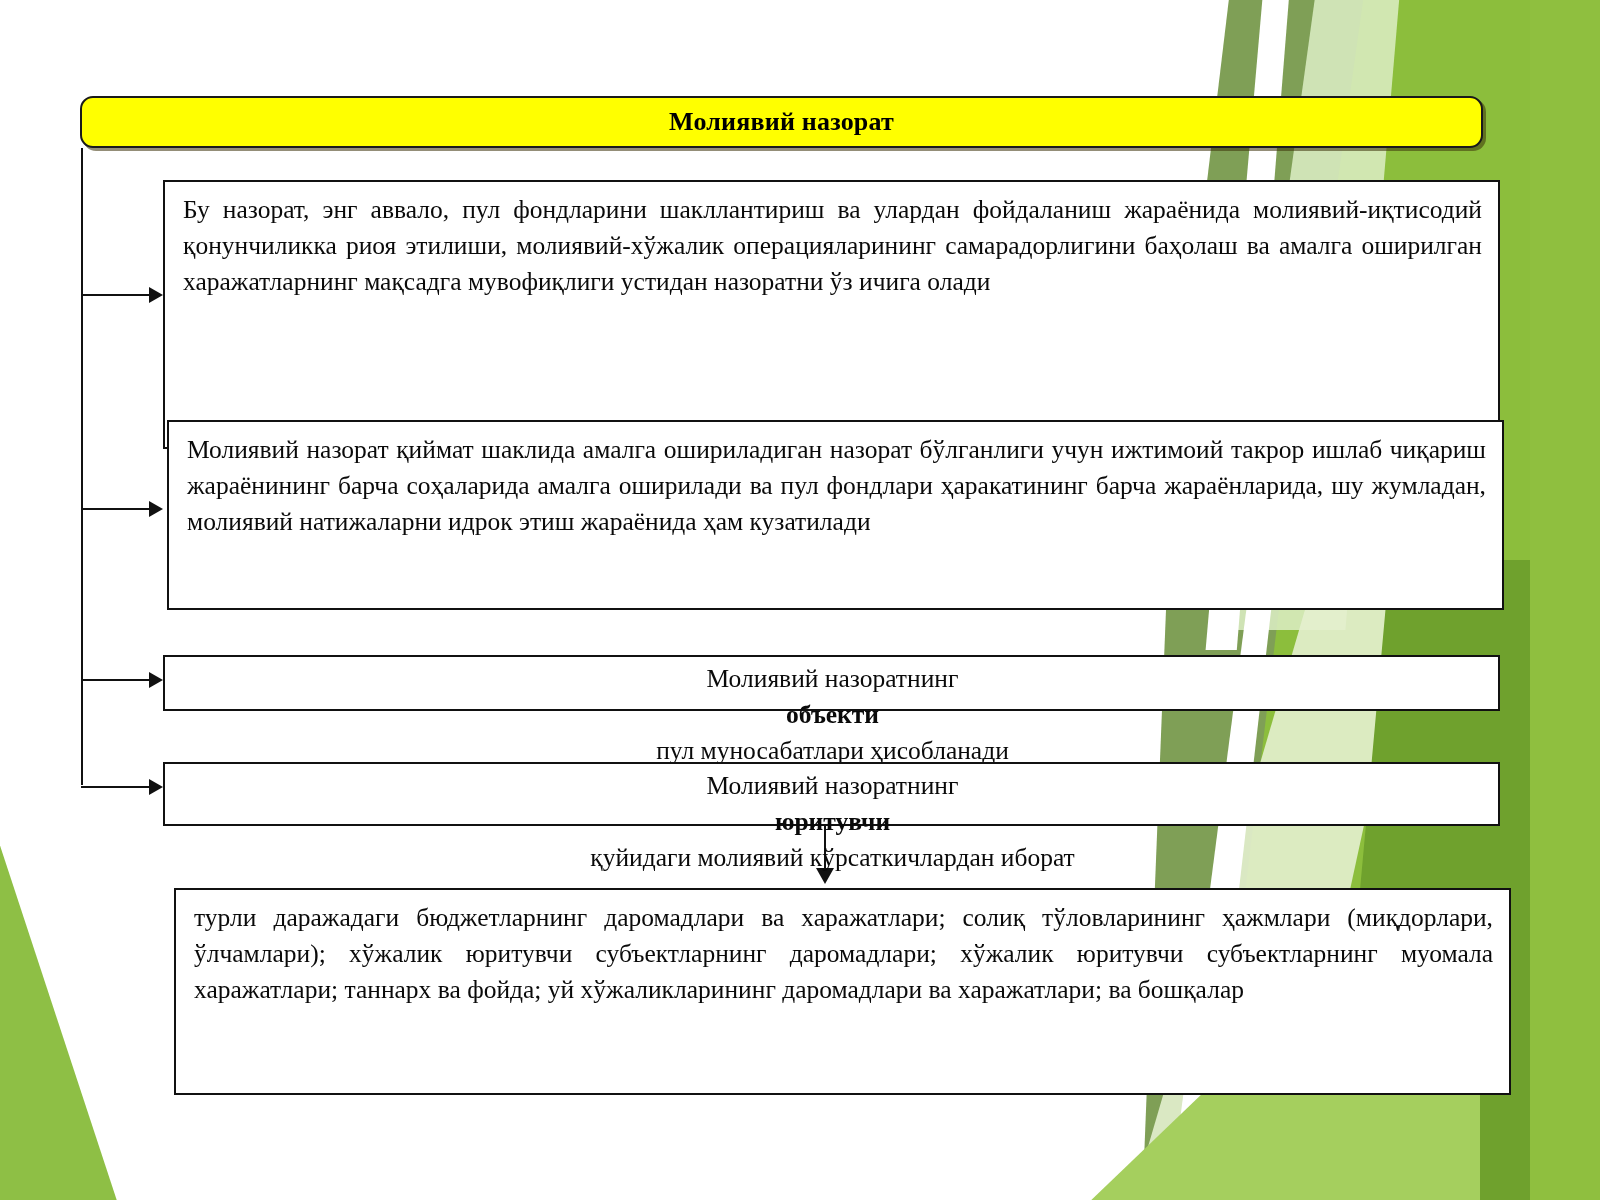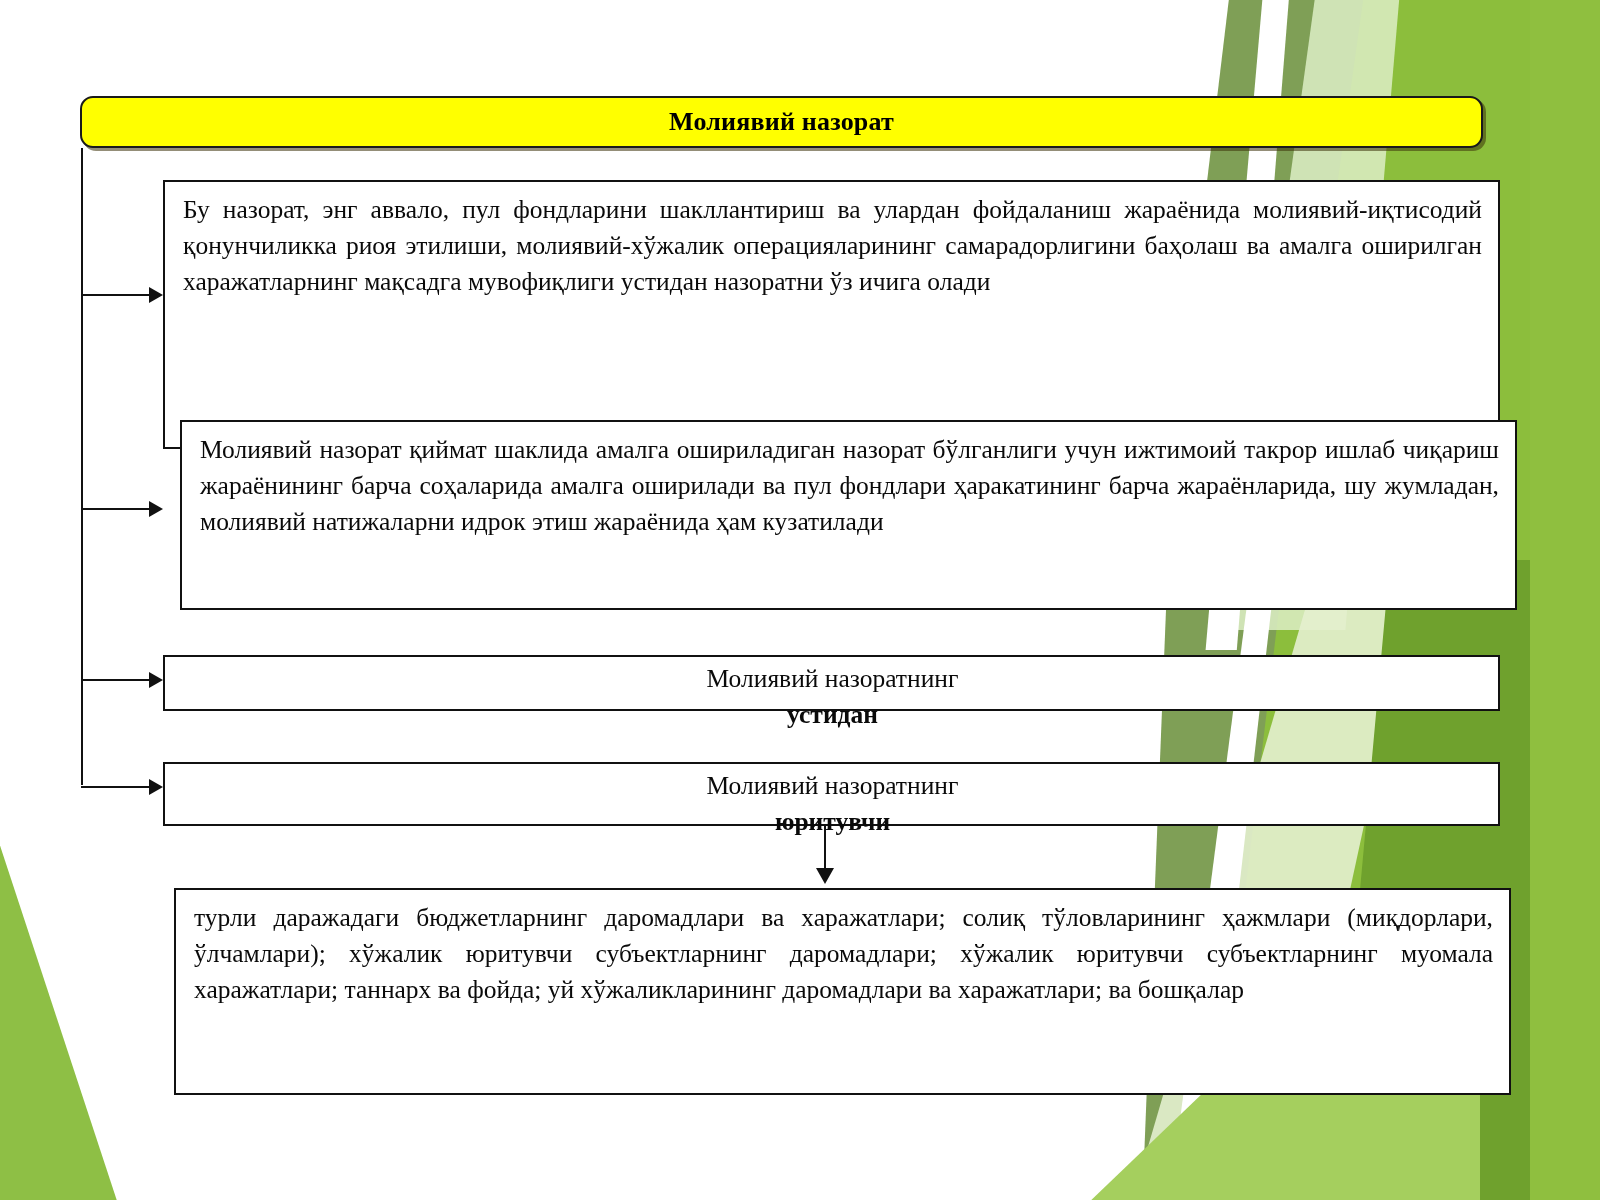--- a/index.html
+++ b/index.html
@@ -160,21 +160,21 @@
     display: flex;
     align-items: center;
     padding-top: 4px;
     padding-bottom: 4px;
     text-align: left;
     flex-direction: column;
   }
   .node b { font-weight: bold; }
 
   #node-1 { left: 163px; top: 180px;  width: 1337px; height: 269px; }
-  #node-2 { left: 180px; top: 420px;  width: 1337px; height: 190px; }
+  #node-2 { left: 167px; top: 420px;  width: 1337px; height: 190px; }
   #node-3 { left: 163px; top: 655px;  width: 1337px; height: 56px;  }
   #node-4 { left: 163px; top: 762px;  width: 1337px; height: 64px;  }
   #node-5 { left: 174px; top: 888px;  width: 1337px; height: 207px; }
 
   
   .conn {
     position: absolute;
     background: #111111;
   }
   .spine {
@@ -253,25 +253,27 @@
   <div class="node" id="node-1">
     <span>Бу назорат, энг аввало, пул фондларини шакллантириш ва улардан фойдаланиш жараёнида молиявий-иқтисодий қонунчиликка риоя этилиши,  молиявий-хўжалик операцияларининг самарадорлигини баҳолаш ва амалга оширилган харажатларнинг мақсадга мувофиқлиги устидан назоратни ўз ичига олади</span>
   </div>
 
   <div class="node" id="node-2">
     <span>Молиявий назорат қиймат шаклида амалга ошириладиган назорат бўлганлиги учун ижтимоий такрор ишлаб чиқариш жараёнининг барча соҳаларида амалга оширилади ва пул фондлари ҳаракатининг барча жараёнларида, шу жумладан, молиявий натижаларни идрок этиш жараёнида ҳам кузатилади</span>
   </div>
 
   <div class="node one-line" id="node-3">
     <span>Молиявий назоратнинг </span>
-      <b>устидан</b>
+      <b>объекти</b>
+      <span> пул муносабатлари ҳисобланади</span>
   </div>
 
   <div class="node one-line" id="node-4">
     <span>Молиявий назоратнинг </span>
       <b>юритувчи</b>
+      <span> қуйидаги молиявий кўрсаткичлардан иборат</span>
   </div>
 
   <div class="node" id="node-5">
     <span>турли даражадаги бюджетларнинг даромадлари ва харажатлари; солиқ тўловларининг ҳажмлари (миқдорлари, ўлчамлари); хўжалик юритувчи субъектларнинг даромадлари; хўжалик юритувчи субъектларнинг муомала харажатлари;  таннарх ва фойда; уй хўжаликларининг даромадлари ва харажатлари; ва бошқалар</span>
   </div>
 
 </div>
 
 </body></html>

